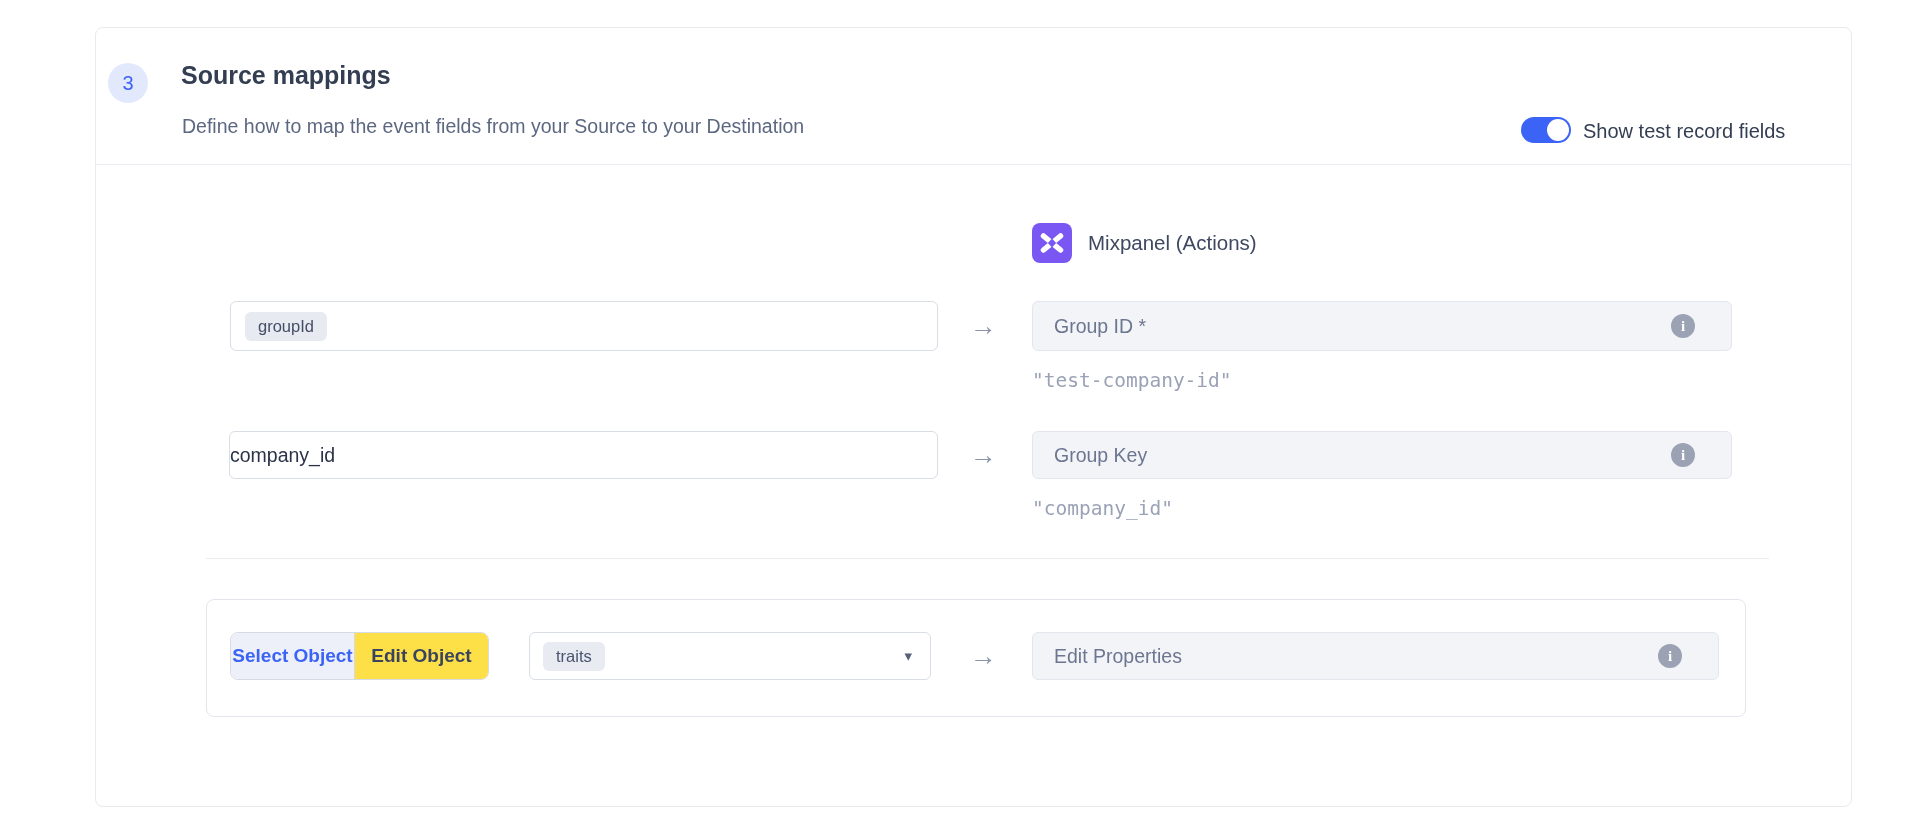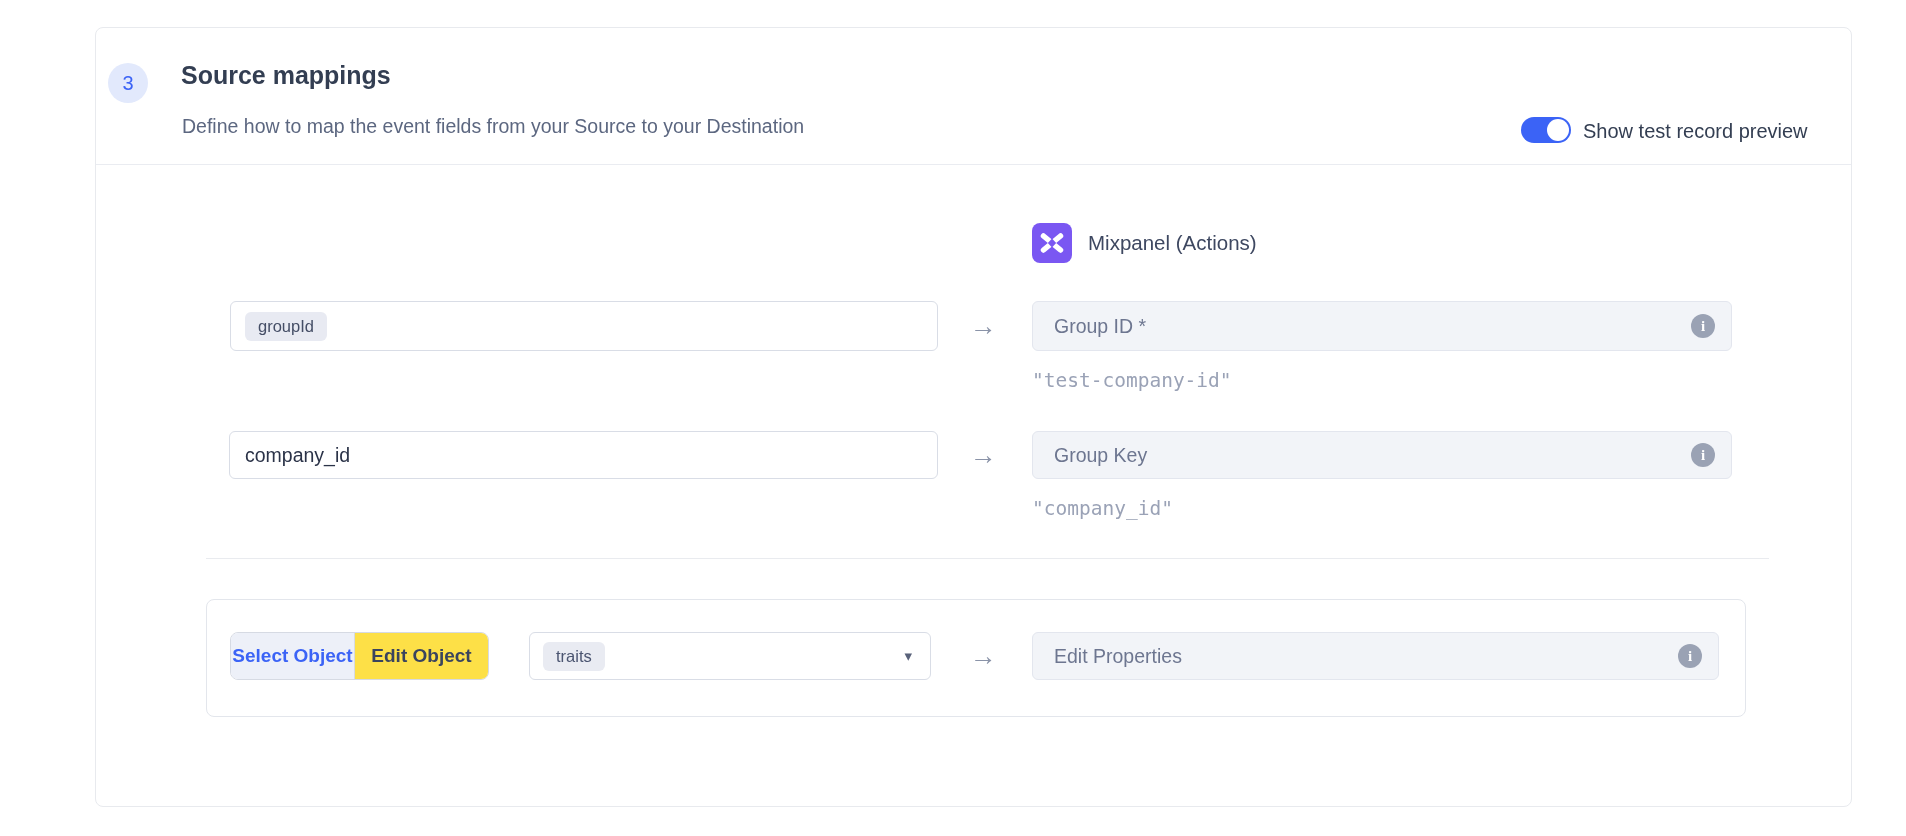--- a/index.html
+++ b/index.html
@@ -37,38 +37,38 @@
   .col-header.dst { left:936px; }
   .col-label { font-size:20.5px; color:#3e4861; }
   .icon-box { width:40px; height:40px; display:block; }
 
   
   .src-input {
     position:absolute; background:#ffffff; border:1px solid #d9dde6; border-radius:6px;
     display:flex; align-items:center;
   }
   .src-input.r1 { left:134px; top:273px; width:708px; height:50px; padding-left:14px; }
-  .src-input.r2 { left:133px; top:403px; width:709px; height:48px; padding-left:15px; }
+  .src-input.r2 { left:133px; top:403px; width:709px; height:48px; }
   .pill {
     background:#e8eaf2; color:#454e66; font-size:16.5px;
     padding:5px 13px; border-radius:6px; white-space:nowrap;
   }
   .src-text { font-size:19.5px; color:#2b3348; }
 
   .arrow {
     position:absolute; left:860px; width:54px; display:flex; align-items:center; justify-content:center;
     font-size:27px; color:#8a93a8;
   }
   .arrow.a1 { top:273px; height:50px; }
   .arrow.a2 { top:403px; height:48px; }
   .arrow.a3 { top:604px; height:48px; }
 
   .dest-field {
     position:absolute; background:#f2f4f8; border:1px solid #e3e6ee; border-radius:6px;
-    display:flex; align-items:center; padding-left:21px; padding-right:16px;
+    display:flex; align-items:center; padding-left:21px; padding-right:36px;
   }
   .dest-field.d1 { left:936px; top:273px; width:700px; height:50px; }
   .dest-field.d2 { left:936px; top:403px; width:700px; height:48px; }
   .dest-field.d3 { left:936px; top:604px; width:687px; height:48px; }
   .dest-label { font-size:19.5px; color:#6d7690; flex:1; }
   .info-icon {
     width:24px; height:24px; border-radius:50%; background:#9aa2b4; color:#ffffff;
     font-family:"Liberation Serif", serif; font-weight:700; font-size:15px;
     display:flex; align-items:center; justify-content:center; cursor:pointer; flex:0 0 auto;
   }
@@ -111,21 +111,21 @@
 
 <div class="stage">
   <div class="card">
 
     <div class="step-badge">3</div>
     <div class="title">Source mappings</div>
     <div class="subtitle">Define how to map the event fields from your Source to your Destination</div>
     <div class="toggle">
       <div class="knob"></div>
     </div>
-    <div class="toggle-label">Show test record preview</div>
+    <div class="toggle-label">Show test record fields</div>
     <div class="header-divider"></div>
 
 
     <div class="col-header dst">
       <span class="icon-box">
         <svg width="40" height="40" viewBox="0 0 40 40">
           <rect width="40" height="40" rx="8" fill="#7a57f2"></rect>
           <path d="M11.5 13 L28.5 27" stroke="#ffffff" stroke-width="5.5" stroke-linecap="round"></path>
           <path d="M28.5 13 L11.5 27" stroke="#ffffff" stroke-width="5.5" stroke-linecap="round"></path>
           <path d="M20 15.5 L24.2 20 L20 24.5 L15.8 20 Z" fill="#7a57f2"></path>

